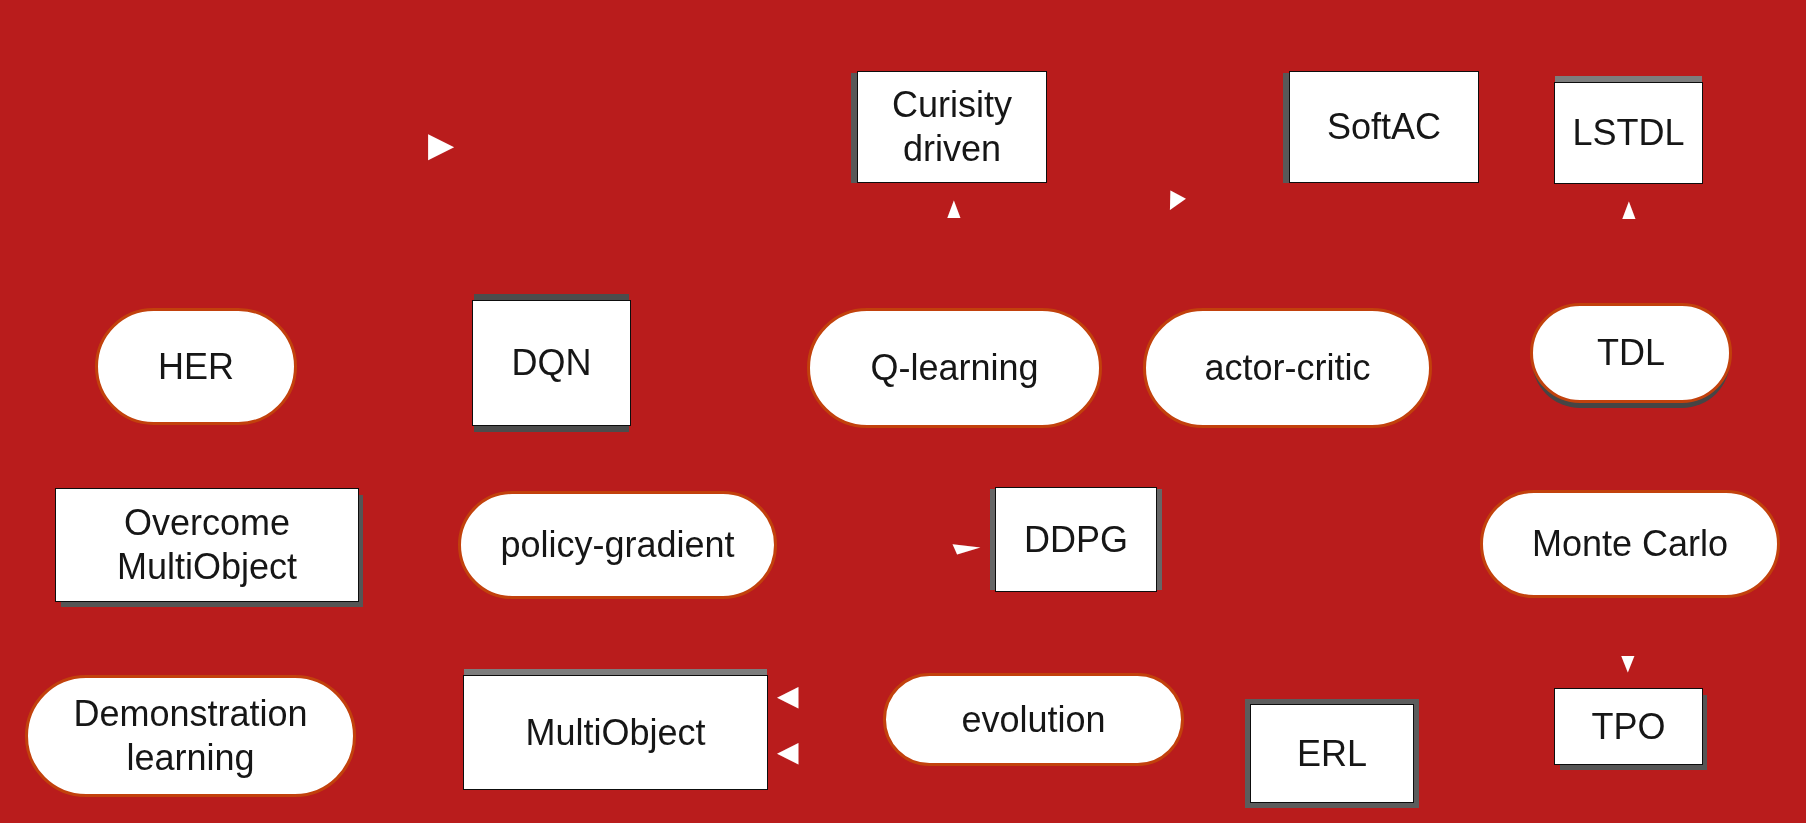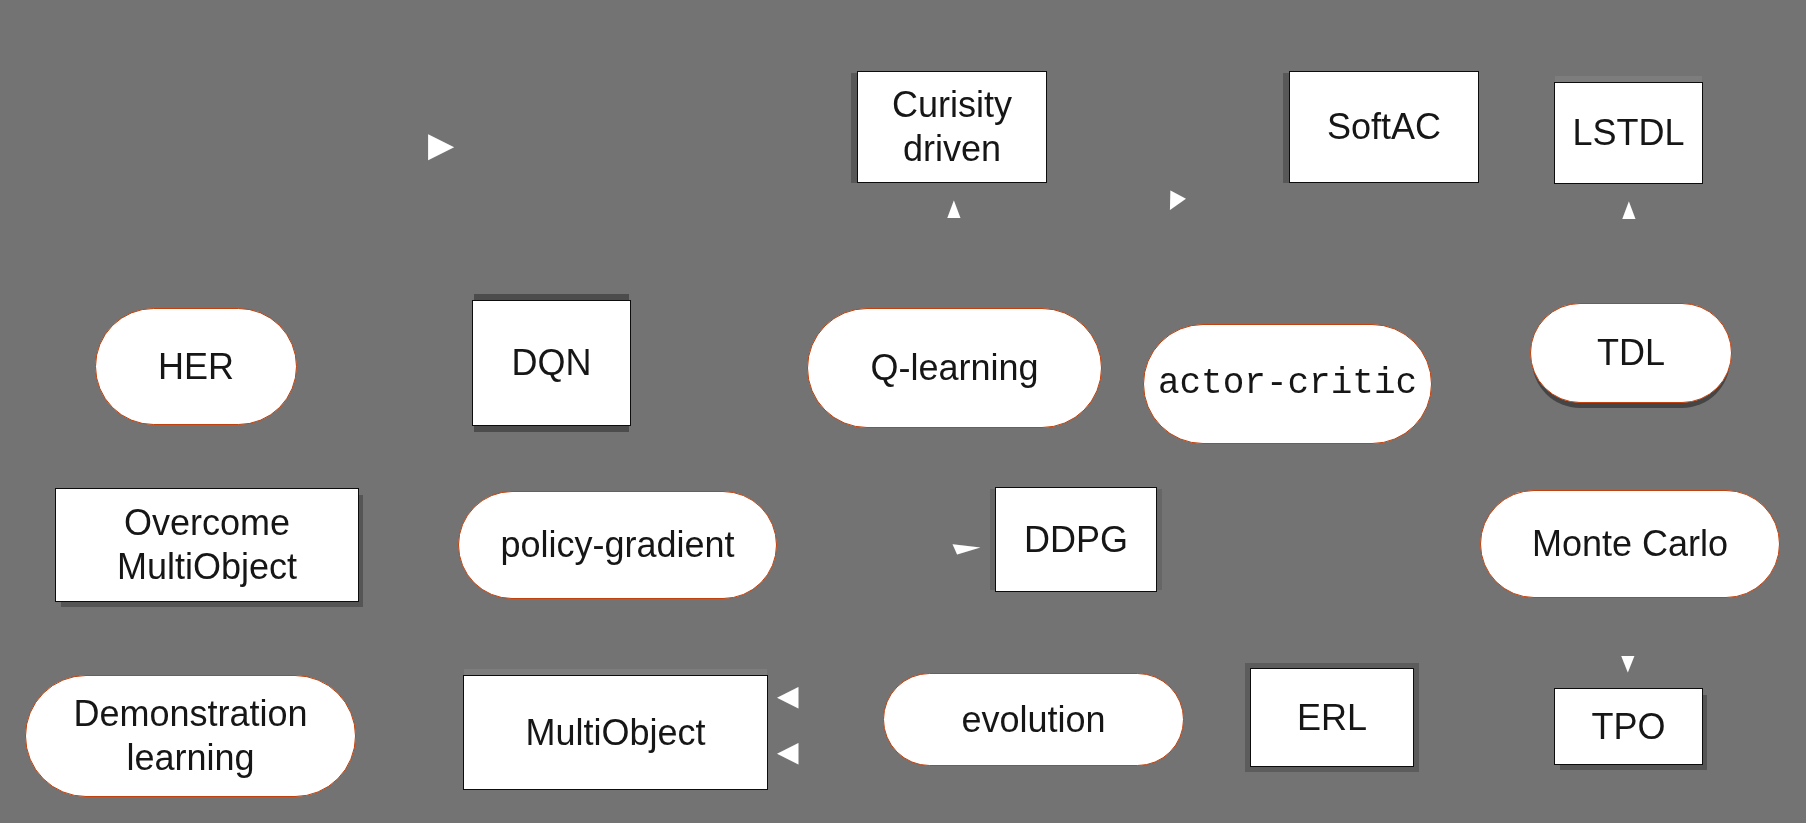--- a/index.html
+++ b/index.html
@@ -6,59 +6,59 @@
   .canvas{
     position:relative;width:1806px;height:823px;background:#000000;
     font-family:"Liberation Sans",sans-serif;overflow:hidden;
   }
   .node{
     position:absolute;background:#ffffff;color:#161616;
     display:flex;align-items:center;justify-content:center;text-align:center;
     font-size:36px;line-height:1.22;box-sizing:border-box;padding:4px 10px;
   }
   .rect{border:1px solid #0d0d0d;}
-  .stadium{border:1px solid #c2410c;border-radius:999px;}
+  .stadium{border:3px solid #c2410c;border-radius:999px;}
   
   .sh-left{box-shadow:-7px 1px 0 -1px #585858;}
   .sh-top{box-shadow:0 -7px 0 -1px #7d7d7d;}
   .sh-tb{box-shadow:0 -8px 0 -2px #4c4c4c,0 8px 0 -2px #4c4c4c;}
   .sh-rb{box-shadow:5px 6px 0 -1px #555555;}
   .sh-lr{box-shadow:-7px 0 0 -2px #666666,7px 0 0 -2px #666666;}
   .sh-frame{outline:5px solid #5c5c5c;}
   .sh-b{box-shadow:0 7px 0 -2px #454545;justify-content:center;}
   .arrow{
     position:absolute;color:#ffffff;line-height:1;font-size:30px;
     user-select:none;
   }
 </style>
 </head>
 <body>
 
-<div class="canvas" style="background: #737373;">
+<div class="canvas" style="background: #b91c1c;">
 
   <div class="node rect sh-left" style="left:857px;top:71px;width:190px;height:112px;">
       <span>Curisity driven</span>
     </div>
   <div class="node rect sh-left" style="left:1289px;top:71px;width:190px;height:112px;">
       <span>SoftAC</span>
     </div>
   <div class="node rect sh-top" style="left:1554px;top:82px;width:149px;height:102px;">
       <span>LSTDL</span>
     </div>
 
   <div class="node stadium" style="left:95px;top:308px;width:202px;height:117px;">
       <span>HER</span>
     </div>
   <div class="node rect sh-tb" style="left:472px;top:300px;width:159px;height:126px;text-align:right;">
       <span>DQN</span>
     </div>
   <div class="node stadium" style="left:807px;top:308px;width:295px;height:120px;">
       <span>Q-learning</span>
     </div>
-  <div class="node stadium" style="left:1143px;top:324px;width:289px;height:120px;font-family:Liberation Mono, monospace;">
+  <div class="node stadium" style="left:1143px;top:308px;width:289px;height:120px;">
       <span>actor-critic</span>
     </div>
   <div class="node stadium sh-b" style="left:1530px;top:303px;width:202px;height:100px;">
       <span>TDL</span>
     </div>
 
   <div class="node rect sh-rb" style="left:55px;top:488px;width:304px;height:114px;">
       <span>Overcome MultiObject</span>
     </div>
   <div class="node stadium" style="left:458px;top:491px;width:319px;height:108px;">
@@ -73,21 +73,21 @@
 
   <div class="node stadium" style="left:25px;top:675px;width:331px;height:122px;">
       <span>Demonstration learning</span>
     </div>
   <div class="node rect sh-top" style="left:463px;top:675px;width:305px;height:115px;">
       <span>MultiObject</span>
     </div>
   <div class="node stadium" style="left:883px;top:673px;width:301px;height:93px;">
       <span>evolution</span>
     </div>
-  <div class="node rect sh-frame" style="left:1250px;top:668px;width:164px;height:99px;">
+  <div class="node rect sh-frame" style="left:1250px;top:704px;width:164px;height:99px;">
       <span>ERL</span>
     </div>
   <div class="node rect sh-rb" style="left:1554px;top:688px;width:149px;height:77px;justify-content:center;">
       <span>TPO</span>
     </div>
 
   <span class="arrow" style="left:428px;top:127px;font-size:34px;">▶</span>
   <span class="arrow" style="left:939px;top:193px;transform:scaleX(0.75);">▲</span>
   <span class="arrow" style="left:1160px;top:186px;transform:rotate(28deg);">▼</span>
   <span class="arrow" style="left:1614px;top:194px;transform:scaleX(0.75);">▲</span>

